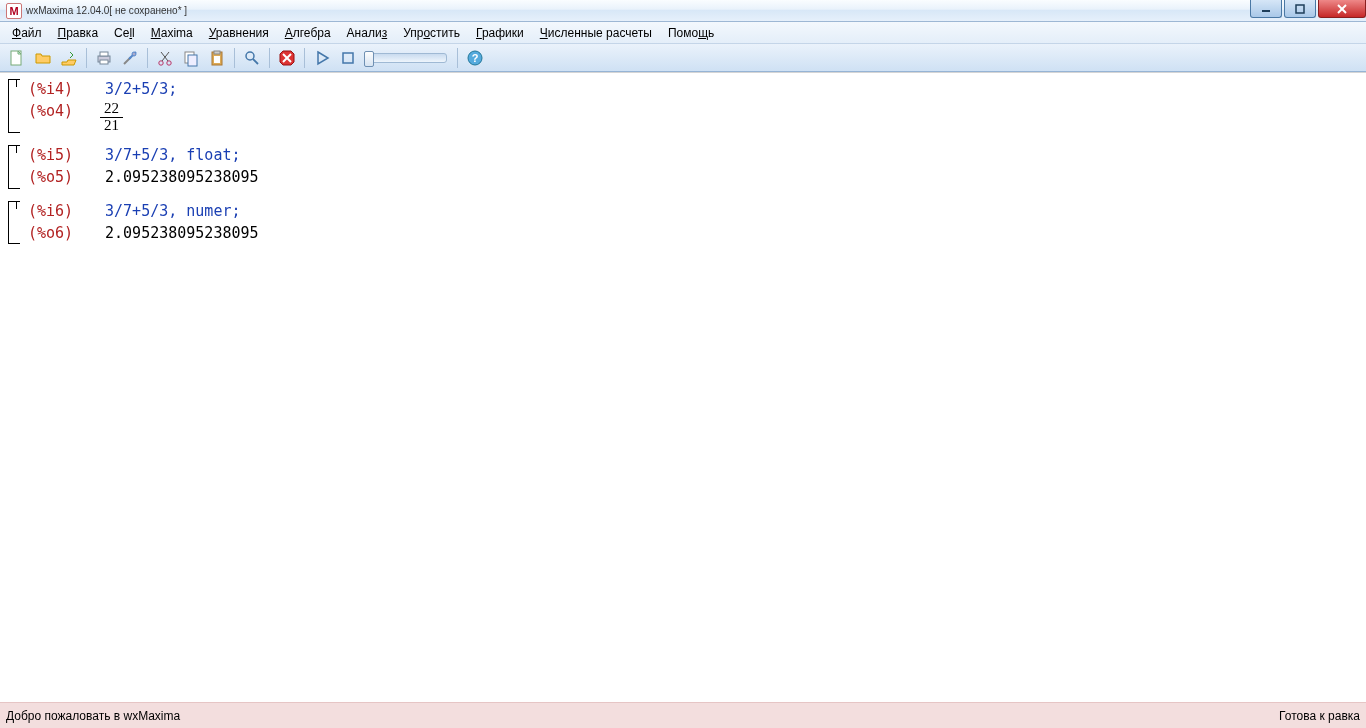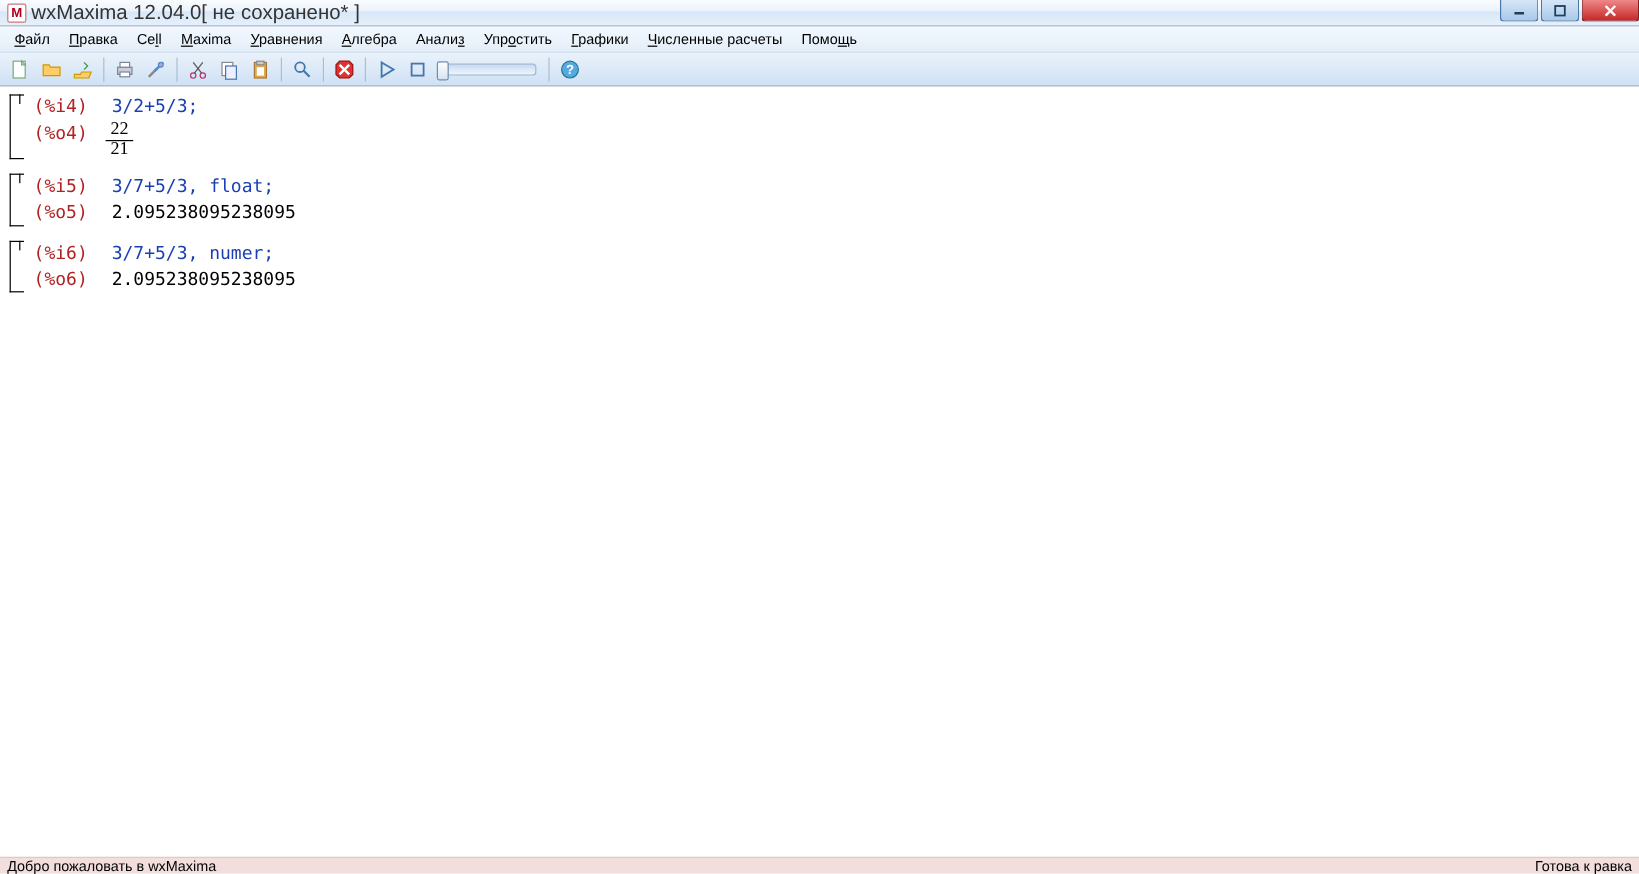--- a/index.html
+++ b/index.html
@@ -16,21 +16,21 @@
     border-bottom: 1px solid #9db7d4;
     position: relative;
   }
   .titlebar .app-icon {
     width: 16px; height: 16px; margin: 0 4px 0 6px;
     display: inline-flex; align-items: center; justify-content: center;
     color: #b00020; font-weight: bold; font-size: 11px;
     border: 1px solid #c77; border-radius: 2px; background: #fff;
   }
   .titlebar .title-text {
-    color: #333; font-size: 17px;
+    color: #333; font-size: 10px;
   }
   .titlebar .win-controls {
     position: absolute; right: 0; top: 0; display: flex;
   }
   .win-btn {
     width: 32px; height: 18px; margin-left: 2px;
     display: inline-flex; align-items: center; justify-content: center;
     border: 1px solid #4a78a4; border-top: none;
     border-bottom-left-radius: 3px; border-bottom-right-radius: 3px;
     background: linear-gradient(to bottom,#d6e6f7,#a9c8e8);
@@ -106,34 +106,34 @@
     position: absolute; left: 8px; top: 6px; bottom: 6px; width: 12px;
   }
   .cell-bracket::before {
     content: ""; position: absolute; inset: 0;
     border-left: 1px solid #000; border-top: 1px solid #000; border-bottom: 1px solid #000;
   }
   .cell-bracket::after {
     content:""; position:absolute; left:0; top:0; width: 8px; height: 8px;
     border-right: 1px solid #000;
   }
-  .ln { display: flex; align-items: flex-start; }
+  .ln { display: flex; align-items: flex-start; gap: 12px; }
   .label { color: #b22222; min-width: 56px; }
   .code  { color: #1a3fb3; white-space: pre; }
   .out-text { color: #000; white-space: pre; }
   .frac {
     display: inline-flex; flex-direction: column;
     align-items: center; vertical-align: middle;
     font-family: "Times New Roman", serif; line-height: 1.05; margin-left: 4px;
   }
   .frac .num { border-bottom: 1px solid #000; padding: 0 4px; }
   .frac .den { padding: 0 4px; }
   
   .statusbar {
-    position: absolute; left: 0; right: 0; bottom: 0; height: 14px;
+    position: absolute; left: 0; right: 0; bottom: 0; height: 26px;
     background: #f3dede; color: #000;
     display: flex; align-items: center; justify-content: space-between;
     font-size: 12px; padding: 0 6px;
     border-top: 1px solid #e6c5c5;
   }
 </style>
 </head>
 <body>
 
 <div class="titlebar">

